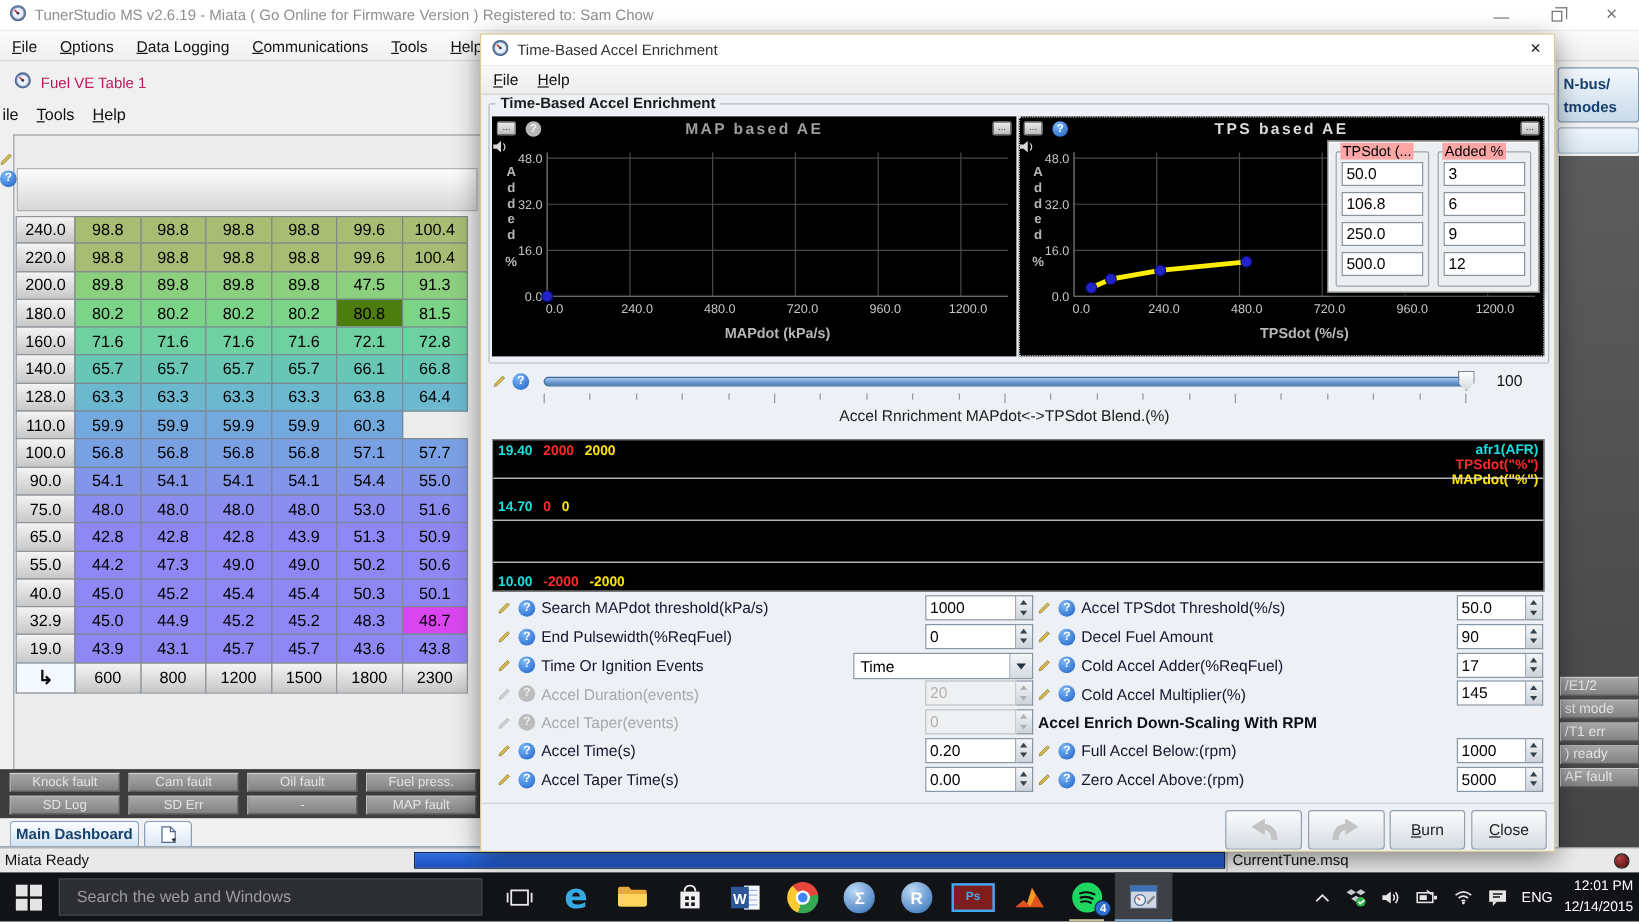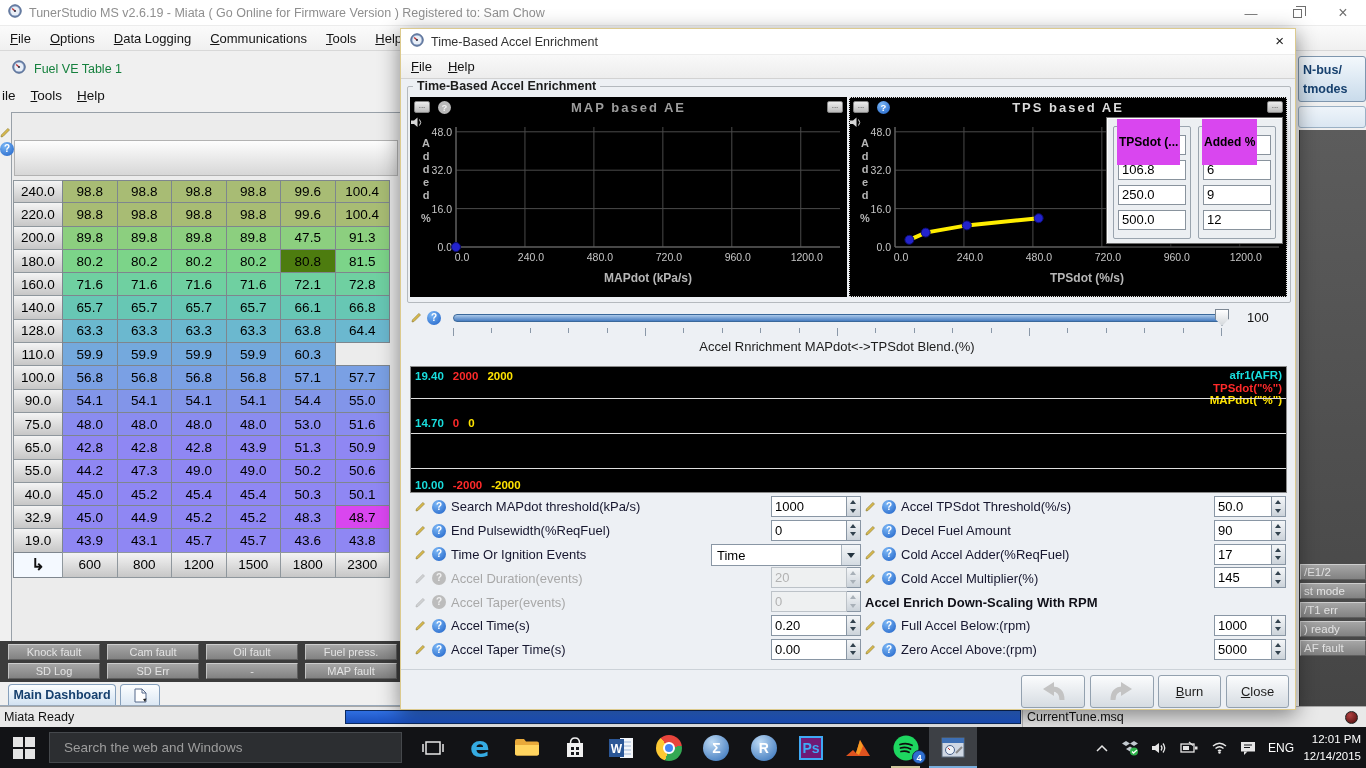--- a/index.html
+++ b/index.html
@@ -10,21 +10,21 @@
 
 #main-titlebar{position:absolute;left:0;top:0;width:100%;height:26px;background:#fff;display:flex;align-items:center;gap:7px;padding-left:8px;color:#8f8f8f;font-size:12.5px;border-bottom:1px solid #ececec}
 #main-controls{position:absolute;right:0;top:0;height:26px;display:flex}
 .wbtn{width:46px;height:26px;display:flex;align-items:center;justify-content:center;color:#6f6f6f;font-size:13px}
 .restore-glyph{width:9px;height:9px;border:1px solid #6f6f6f;position:relative;background:#fff}
 .restore-glyph::before{content:"";position:absolute;left:2px;top:-4px;width:9px;height:9px;border-top:1px solid #6f6f6f;border-right:1px solid #6f6f6f}
 #main-menubar{position:absolute;left:0;top:26px;width:100%;height:25px;background:linear-gradient(#fbfbfb,#f0f0f0);border-bottom:1px solid #d8d8d8;display:flex;align-items:center;gap:19px;padding-left:10px;font-size:13px;color:#141414}
 
 
 #ve-window{position:absolute;left:0;top:52px;width:403px;height:590px;background:#f0f0f0}
-#ve-title{display:flex;align-items:center;gap:8px;padding:8px 0 0 12px;color:#15803d;font-size:12.5px}
+#ve-title{display:flex;align-items:center;gap:8px;padding:8px 0 0 12px;color:#be185d;font-size:12.5px}
 #ve-menubar{display:flex;align-items:center;gap:15px;padding:11px 0 0 2px;font-size:13.5px;color:#111}
 #ve-frame{position:absolute;left:11px;top:60px;width:392px;height:530px;background:#ececec;border:1px solid #98a0a8;border-right:none}
 #ve-toolbar{position:absolute;left:14px;top:88px;width:384px;height:36px;background:linear-gradient(#fdfdfd,#d7d7d7);border:1px solid #b2b2b2}
 #ve-strip-pencil{position:absolute;left:0px;top:74px}
 #ve-strip-help{position:absolute;left:0px;top:90px}
 #ve-table{position:absolute;left:14px;top:128px}
 .vrow{display:flex;height:23.3px}
 .vrow.axis{height:25px}
 .vcell{width:55.5px;border:1px solid #7e868e;margin-left:-1px;display:flex;align-items:center;justify-content:center;font-size:13.5px;color:#000}
 .vrow+.vrow .vcell{margin-top:-1px;height:calc(100% + 1px)}
@@ -68,21 +68,21 @@
 #chart0 .chart-title{color:#9d9d9d}
 #chart1 .chart-title{color:#dadada}
 .cbtn{width:16px;height:12px;background:linear-gradient(#ececec,#bcbcbc);border:1px solid #848484;border-radius:2px;font-size:8px;line-height:8px;text-align:center;color:#333;z-index:3}
 .cbtn.cright{position:absolute;right:4px;top:4px}
 .qball{width:13px;height:13px;border-radius:50%;font-size:9.5px;font-weight:bold;text-align:center;line-height:13px;z-index:3}
 .qgray{background:#b9b9b9;color:#f2f2f2}
 .qblue{background:radial-gradient(circle at 35% 28%,#7cb8f6,#1c5fc6);color:#fff}
 .chart svg{position:absolute;left:0;top:20px}
 #overlay{position:absolute;left:705px;top:88px;width:177px;height:127px;background:#eceff2;border:1px solid #6f6f6f;box-shadow:2px 3px 5px rgba(0,0,0,.55),inset 1px 1px 0 #fff;z-index:6;display:flex;gap:7px;padding:8px 6px 4px 6px}
 .ofs{flex:1;border:1px solid #9aa4ae;border-radius:2px;position:relative;padding:8px 4px 2px 4px;background:#eceff2}
-.ofs-ttl{position:absolute;left:3px;top:-8px;background:#d946ef;font-weight:bold;font-size:12px;padding:16px 2px;white-space:nowrap;max-width:72px;overflow:hidden}
+.ofs-ttl{position:absolute;left:3px;top:-8px;background:#fca5a5;font-weight:normal;font-size:12px;padding:0 2px;white-space:nowrap;max-width:72px;overflow:hidden}
 .oin{height:20px;background:#fff;border:1px solid #89939d;margin-bottom:5px;font-size:13px;padding:1px 0 0 3px;color:#000}
 #slider-row{position:absolute;left:8px;top:279px;width:880px;height:20px}
 #slider-track{position:absolute;left:44px;top:6px;width:770px;height:8px;background:linear-gradient(#a9c8ea,#467cc0);border:1px solid #3a689a;border-radius:4px}
 #slider-thumb{position:absolute;left:806px;top:1px;width:14px;height:17px;background:linear-gradient(#ffffff,#d5d9dd);border:1px solid #7d8894;clip-path:polygon(0 0,100% 0,100% 58%,50% 100%,0 58%)}
 #slider-value{position:absolute;left:838px;top:2px;font-size:13px;color:#111}
 #slider-pencil{position:absolute;left:2px;top:3px}
 #slider-help{position:absolute;left:18px;top:3px}
 #slider-ticks{position:absolute;left:52px;top:299px;width:768px;height:8px}
 .stick{position:absolute;top:0;width:1px;background:#8a98a8}
 #slider-label{position:absolute;left:52px;top:310px;width:768px;text-align:center;font-size:13px;color:#1c1c1c}
@@ -123,21 +123,21 @@
 #start-btn{position:absolute;left:0;top:0;width:48px;height:41px;display:flex;align-items:center;justify-content:center}
 #search-box{position:absolute;left:49px;top:5px;width:353px;height:31px;background:#2c2e31;border:1px solid #45484c;color:#9d9d9d;font-size:13.5px;padding-left:14px;font-family:"Liberation Sans",sans-serif}
 #search-box::placeholder{color:#9d9d9d}
 #task-icons{position:absolute;left:409px;top:0;height:41px;display:flex}
 .tslot{width:47.3px;height:41px;display:flex;align-items:center;justify-content:center;position:relative}
 .tslot.active{background:#3d4045}
 .tunder{position:absolute;bottom:0;left:9px;right:9px;height:2px;background:#cfc49a}
 .tslot.active .tunder{left:0;right:0;background:#79aedd}
 .g-edge{color:#35abe2;font-size:29px;font-weight:bold;line-height:0.9;font-family:"DejaVu Sans",sans-serif}
 .g-circle{width:26px;height:26px;border-radius:50%;background:radial-gradient(circle at 35% 28%,#bcd9f4,#2e6cb6);color:#fff;font-weight:bold;font-size:14px;display:flex;align-items:center;justify-content:center}
-.g-ps{width:24px;height:24px;background:#701a75;border:2px solid #3fa9f5;color:#3fa9f5;font-size:14px;font-weight:bold;display:flex;align-items:center;justify-content:center}
+.g-ps{width:36px;height:24px;background:#7f1d1d;border:2px solid #3fa9f5;color:#3fa9f5;font-size:10px;font-weight:bold;display:flex;align-items:center;justify-content:center}
 .g-chrome{width:26px;height:26px;border-radius:50%;background:conic-gradient(from -40deg,#e8453c 0 33%,#34a853 0 66%,#fcc934 0 100%);position:relative}
 .g-chrome::after{content:"";position:absolute;inset:7px;background:#4285f4;border:2.5px solid #fff;border-radius:50%}
 .badge{position:absolute;right:3px;bottom:4px;width:14px;height:14px;border-radius:50%;background:#2f6fd0;color:#fff;font-size:9.5px;font-weight:bold;display:flex;align-items:center;justify-content:center;border:1px solid #10264a}
 #tray{position:absolute;right:72px;top:0;height:41px;display:flex;align-items:center;gap:12px}
 #tray-lang{color:#fff;font-size:12px}
 #clock{position:absolute;right:5px;top:4px;text-align:right;color:#fff;font-size:11.5px;line-height:1.45}
 .trayic{display:flex;align-items:center}
 </style>
 </head>
 <body>

